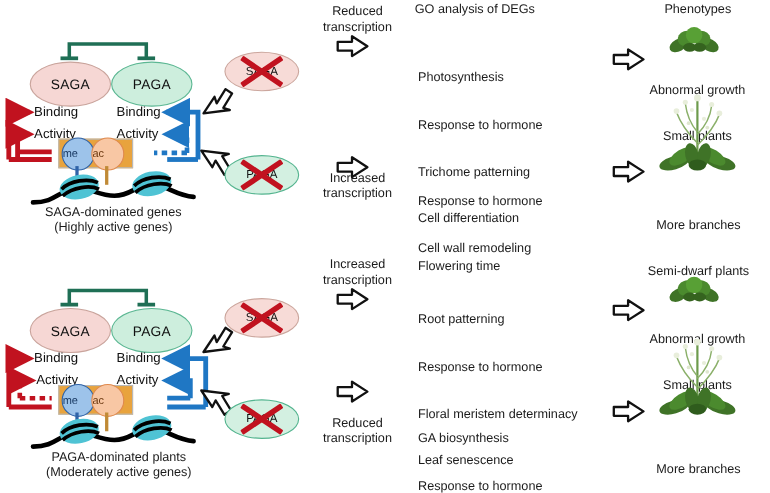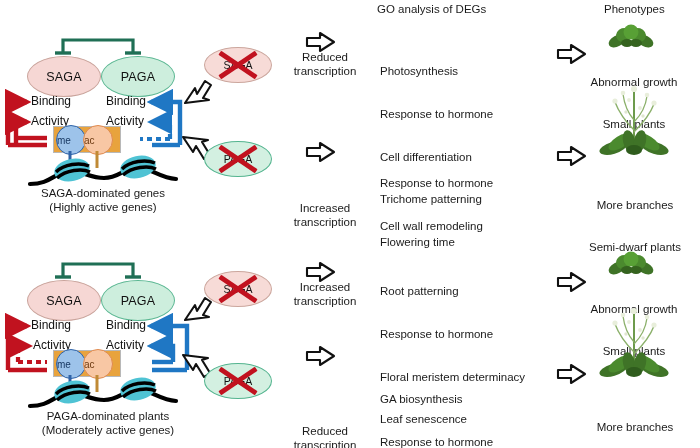--- a/index.html
+++ b/index.html
@@ -50,21 +50,21 @@
   .markcircle.me{background:#9dc3ea;border:1.6px solid #2f63a8;color:#15355f;}
   .markcircle.ac{background:#f8c7a4;border:1.6px solid #e08a4e;color:#6d3a12;}
 
   
   .golist{position:absolute;font-size:11.5px;line-height:14.2px;white-space:pre;}
 
   
   .pheno{position:absolute;font-size:11.5px;line-height:14px;text-align:center;white-space:pre;}
 
   
-  .trans{position:absolute;font-size:11.5px;line-height:14px;text-align:center;white-space:pre;margin-top:46px;}
+  .trans{position:absolute;font-size:11.5px;line-height:14px;text-align:center;white-space:pre;}
 
   svg{position:absolute;overflow:visible;}
 </style>
 </head>
 <body>
 
 <div class="abs hdr" style="left:377px;top:3px;">GO analysis of DEGs</div>
 <div class="abs hdr" style="left:604px;top:3px;">Phenotypes</div>
 
 <svg style="left:0;top:0;width:700px;height:448px;">
@@ -180,22 +180,22 @@
 
 <div class="trans" style="left:282px;top:155px;width:86px;">Increased
 transcription</div>
 <svg style="left:0;top:0;width:700px;height:448px;">
   <path d="M307,148 L307,156 L320,156 L320,161 L334,152 L320,143 L320,148 z" fill="#ffffff" stroke="#111" stroke-width="2.1" stroke-linejoin="round"></path>
 </svg>
 
 <div class="golist" style="left:380px;top:36px;">
   <div>Photosynthesis</div>
   <div>Response to hormone</div>
+  <div>Trichome patterning</div>
   <div>Cell differentiation</div>
-  <div>Trichome patterning</div>
   <div>Flowering time</div>
 </div>
 <div class="golist" style="left:380px;top:148px;">
   <div>Response to hormone</div>
   <div>Cell wall remodeling</div>
 </div>
 
 <svg style="left:0;top:0;width:700px;height:448px;">
   <path d="M558,50 L558,58 L571,58 L571,63 L585,54 L571,45 L571,50 z" fill="#ffffff" stroke="#111" stroke-width="2.1" stroke-linejoin="round"></path>
 </svg>

